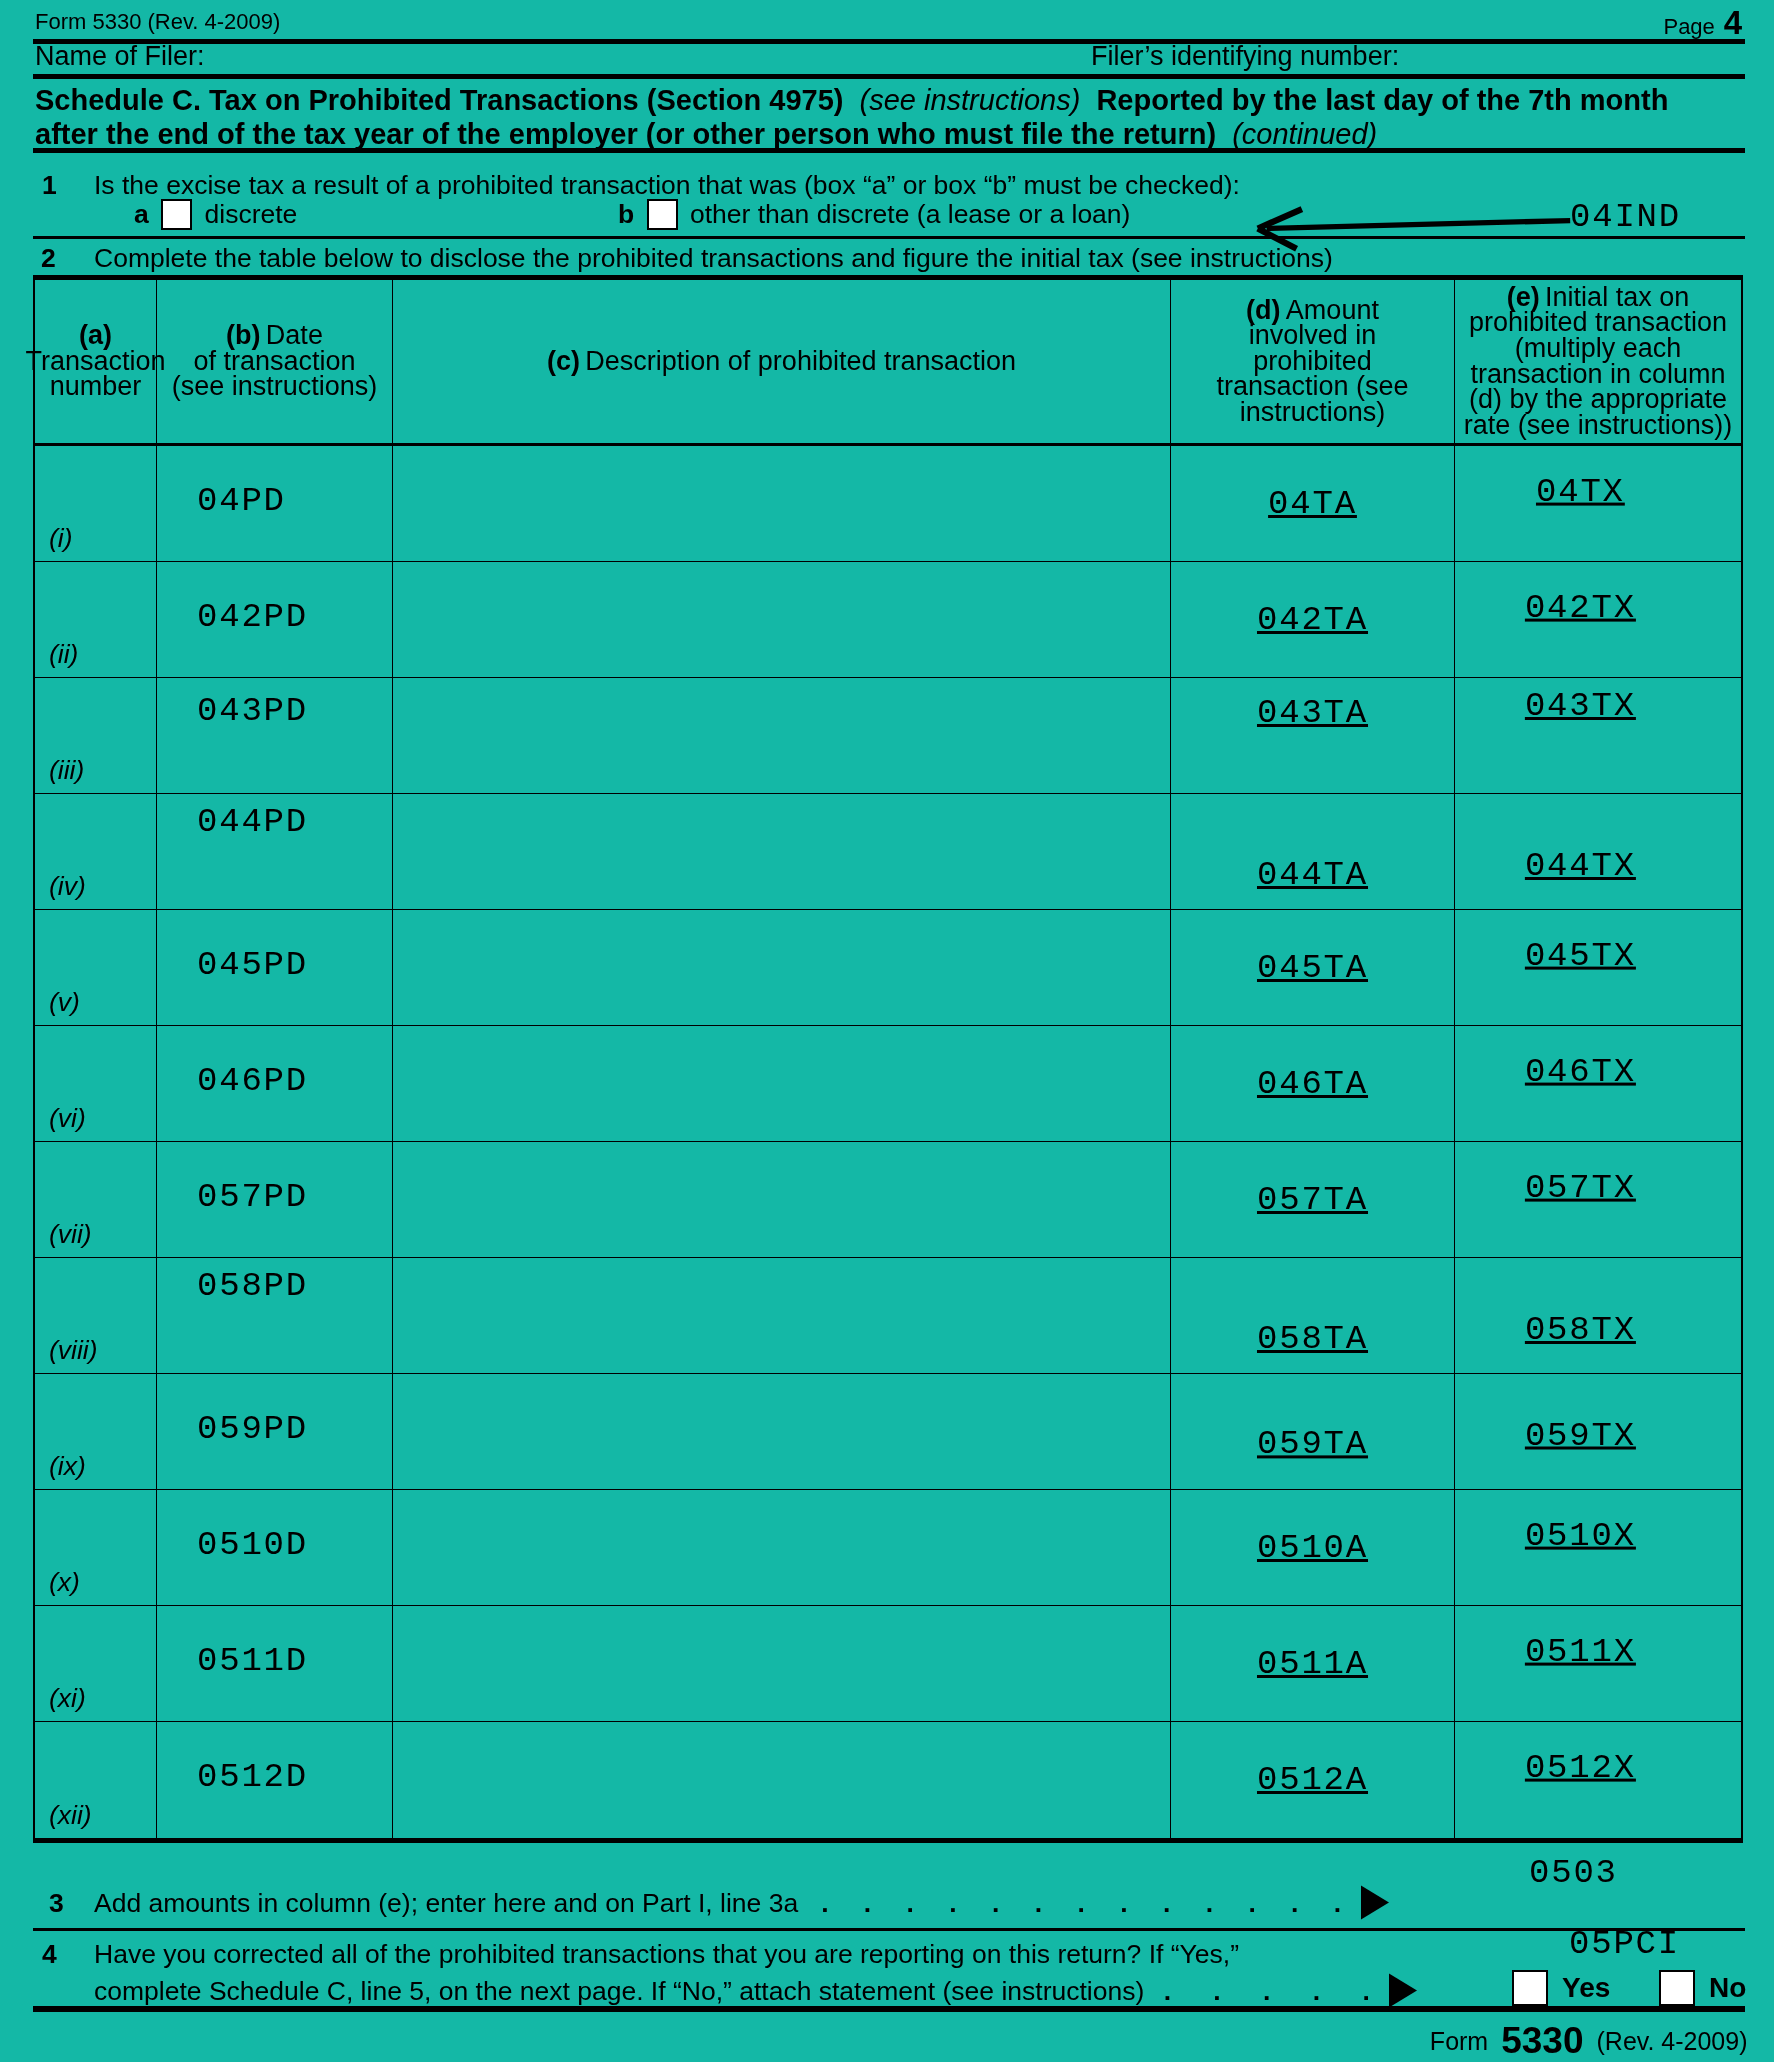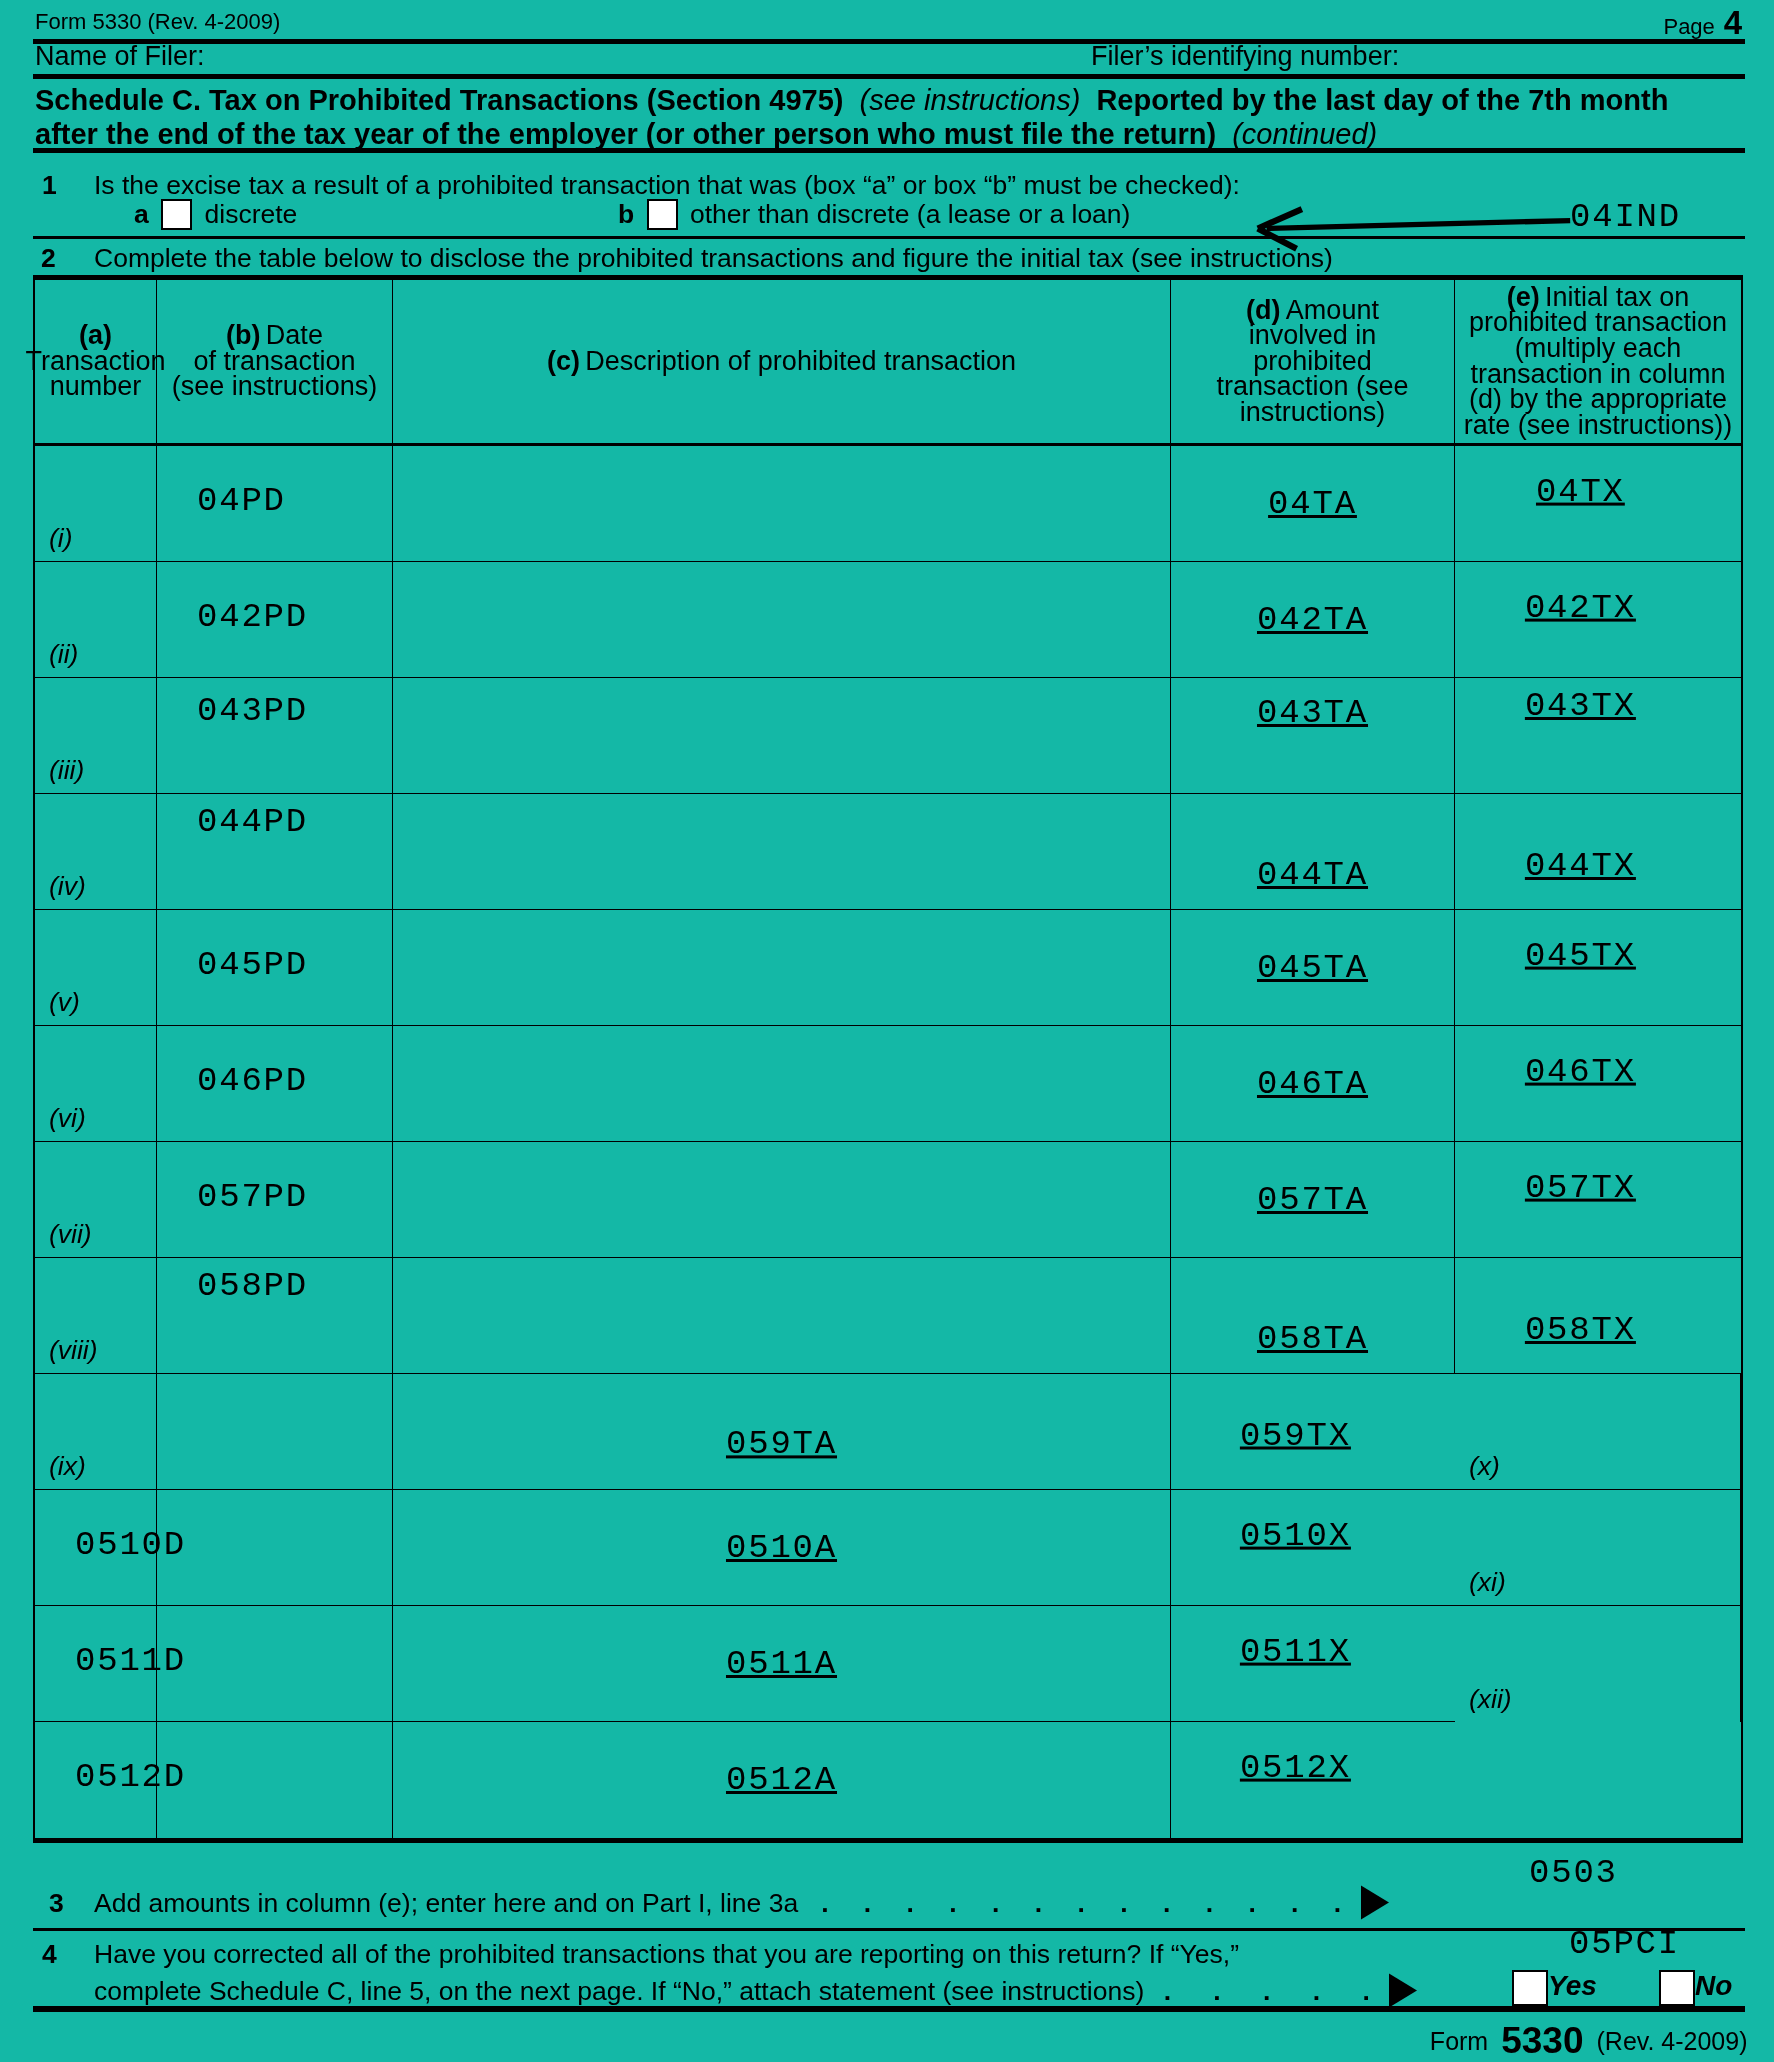--- a/index.html
+++ b/index.html
@@ -73,21 +73,21 @@
   .line3-text{left:94px; top:1888px; white-space:nowrap;}
   .leader-dots{word-spacing:28px; margin-left:23px; font-weight:bold;}
   .leader-dots4{word-spacing:35px; margin-left:19.4px; font-weight:bold;}
   .tri{display:inline-block; width:0; height:0; border-left:28px solid #000;
        border-top:17px solid transparent; border-bottom:17px solid transparent;
        vertical-align:middle; margin-left:19.4px; transform:translateY(-2.6px);}
   .annot-05pci{left:1569px; top:1925px;}
   .line4-num{left:42px; top:1939px;}
   .line4-l1{left:94px; top:1939px; white-space:nowrap;}
   .line4-l2{left:94px; top:1976px; white-space:nowrap;}
-  .yn{position:absolute; display:flex; gap:0; font-size:28px; font-weight:bold;font-style:italic;}
+  .yn{position:absolute; display:flex; align-items:center; gap:14px; font-size:28px; font-weight:bold;}
   .yn .cbx2{display:inline-block; width:32px; height:32px; border:2.6px solid #000; background:#fff;}
   .yes-group{left:1512px; top:1970px;}
   .no-group{left:1659px; top:1970px;}
 
   
   .footer{right:26.5px; top:2020px; display:flex; align-items:center; gap:13px; font-size:25px;}
   .footer .fnum{font-size:37px; font-weight:bold;}
 </style>
 </head>
 <body>
@@ -256,20 +256,23 @@
       <div class="cell cell-c trow-8"></div>
       <div class="cell cell-d trow-8">
         <span class="val mono">058TA</span>
       </div>
       <div class="cell cell-e trow-8">
         <span class="val mono">058TX</span>
       </div>
       <div class="cell cell-a trow-9">
         <span class="row-label">(ix)</span>
       </div>
+      <div class="cell cell-b trow-9">
+        <span class="val mono">059PD</span>
+      </div>
       <div class="cell cell-c trow-9"></div>
       <div class="cell cell-d trow-9">
         <span class="val mono">059TA</span>
       </div>
       <div class="cell cell-e trow-9">
         <span class="val mono">059TX</span>
       </div>
       <div class="cell cell-a trow-10">
         <span class="row-label">(x)</span>
       </div>

